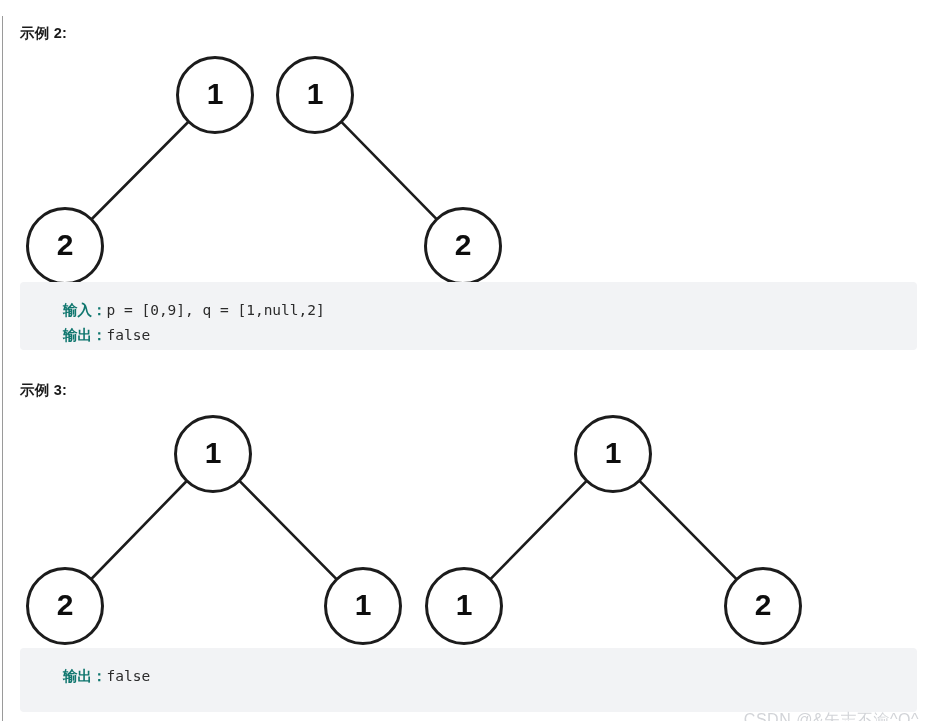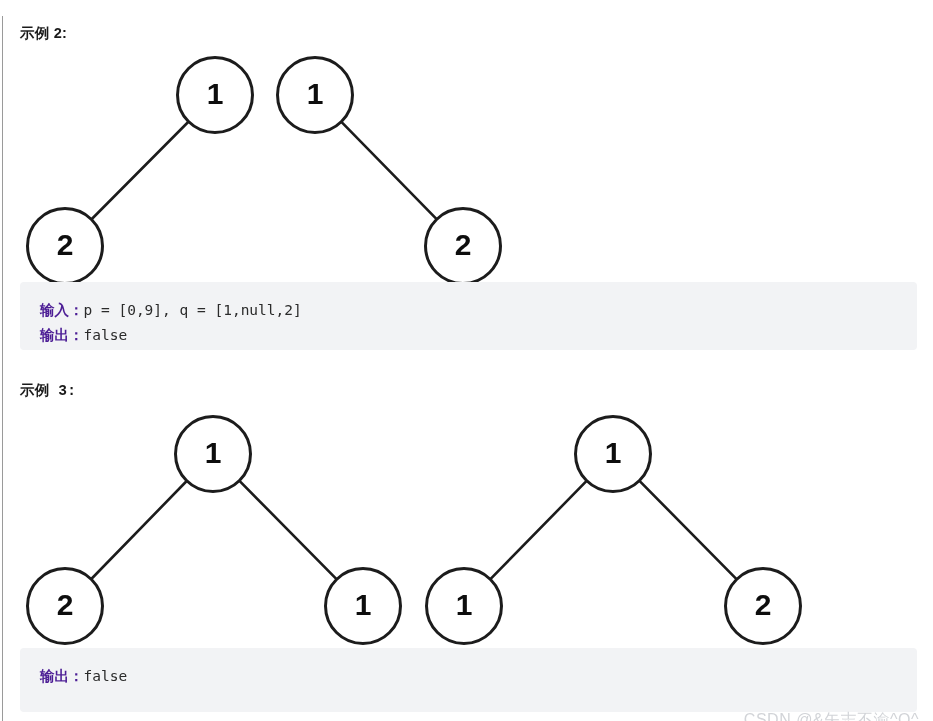--- a/index.html
+++ b/index.html
@@ -36,21 +36,21 @@
     position: absolute;
     left: 20px;
     font-family: "Liberation Sans", "DejaVu Sans", sans-serif;
     font-size: 14.5px;
     font-weight: bold;
     color: #1a1a1a;
     letter-spacing: 0.2px;
     white-space: nowrap;
   }
   #heading-2 { top: 8px; }
-  #heading-3 { top: 365px; font-family: Liberation Mono, monospace; }
+  #heading-3 { top: 365px; }
 
   .tree-canvas {
     position: absolute;
     left: 0;
     pointer-events: none;
   }
   .node {
     position: absolute;
     width: 78px;
     height: 78px;
@@ -81,22 +81,23 @@
   .code-line {
     font-family: "DejaVu Sans Mono", "Liberation Mono", monospace;
     font-size: 14.5px;
     line-height: 25px;
     color: #2b2b2b;
     white-space: pre;
   }
   .code-label {
     font-family: "Liberation Sans", "DejaVu Sans", sans-serif;
     font-weight: bold;
-    color: #4c1d95;
+    color: #0f766e;
     font-size: 14.5px;
+    margin-left: 23px;
   }
   .watermark {
     position: absolute;
     right: 14px;
     bottom: 6px;
     font-family: "Liberation Sans", "DejaVu Sans", sans-serif;
     font-size: 16px;
     color: #d2d4d8;
     letter-spacing: 0.5px;
     white-space: nowrap;

